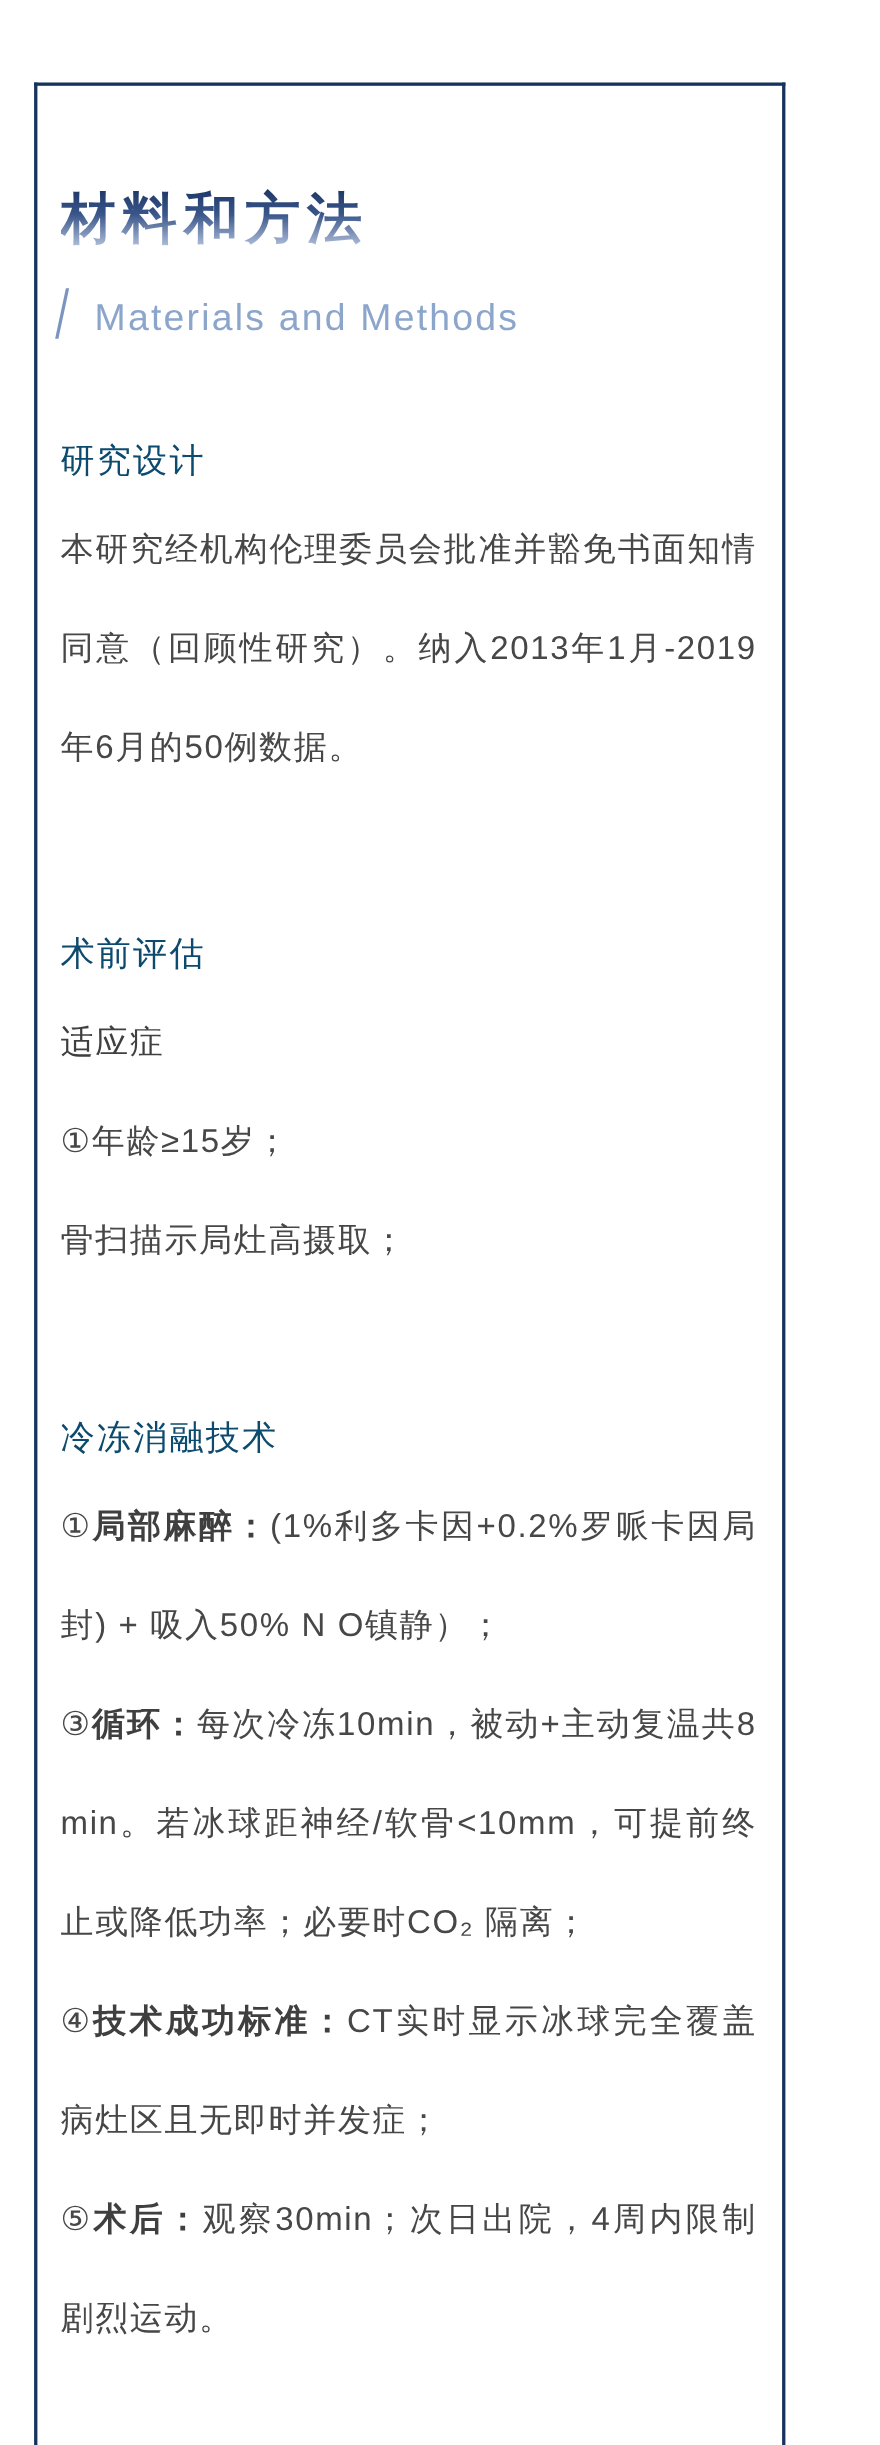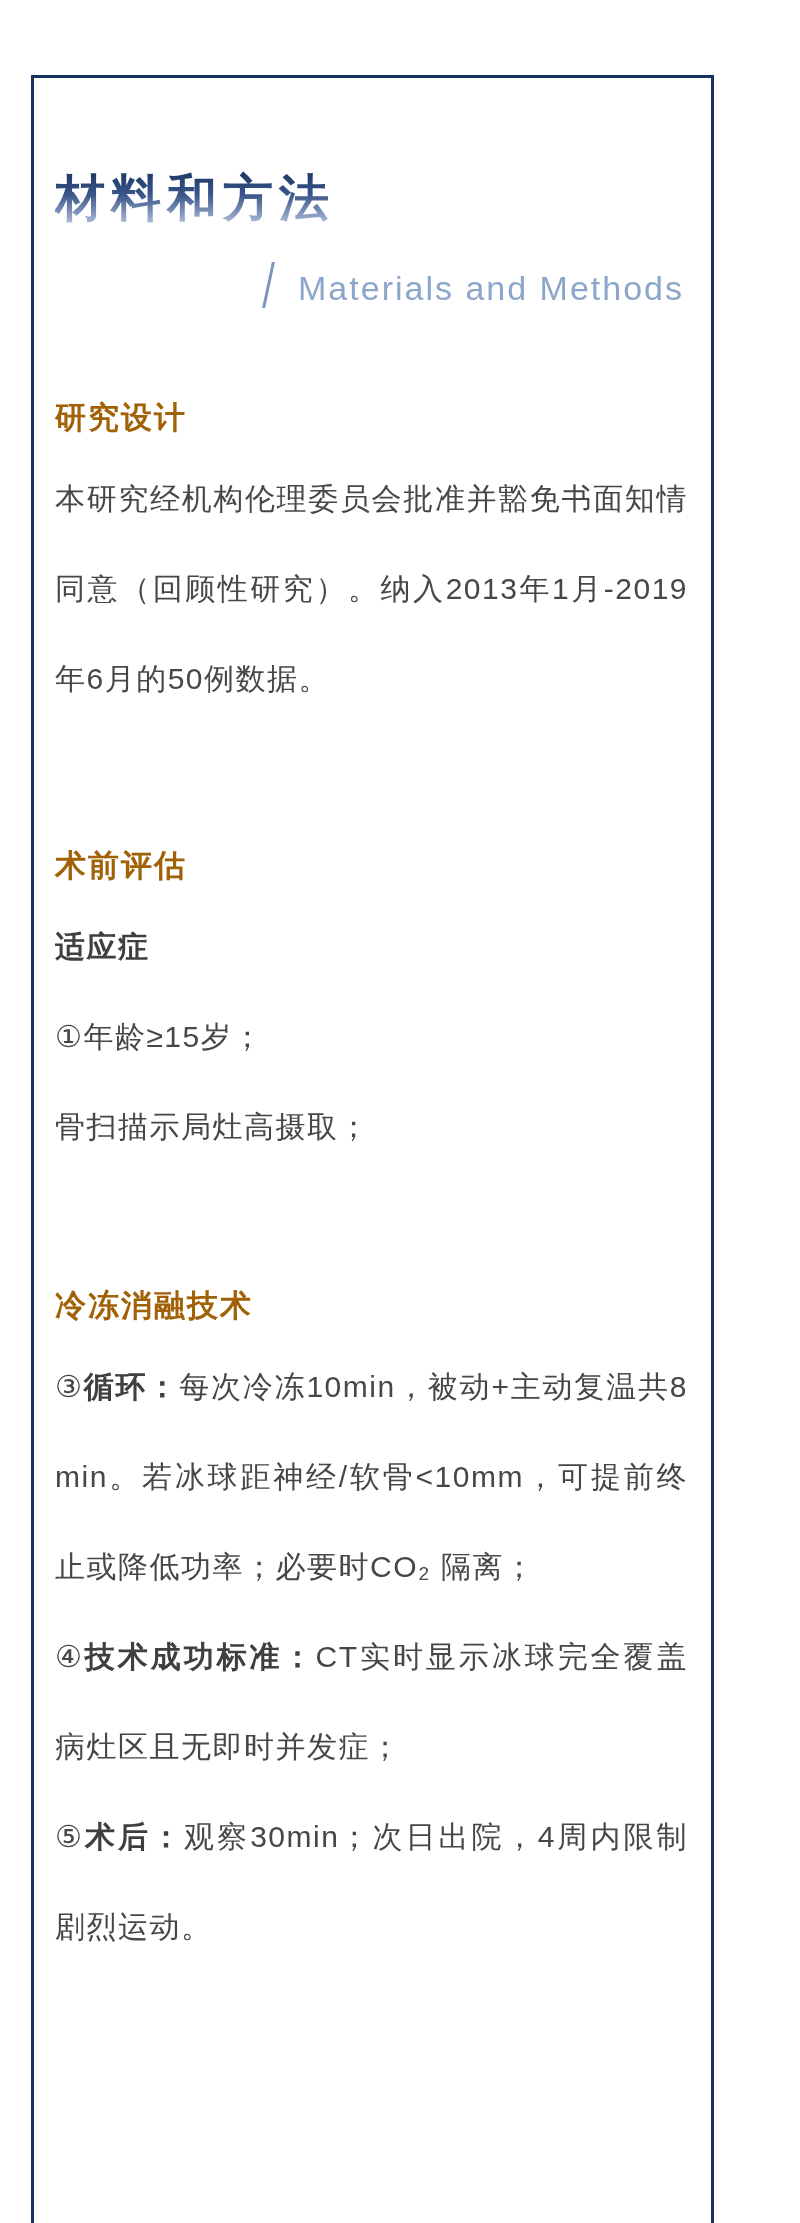--- a/index.html
+++ b/index.html
@@ -35,21 +35,21 @@
   @supports (-webkit-background-clip: text) {
     .title {
       background: linear-gradient(180deg, #1d3765 6%, #3a568a 45%, #b6c4de 96%);
       -webkit-background-clip: text;
       background-clip: text;
       color: transparent;
     }
   }
   .subtitle {
     margin-top: 34px;
-    text-align: right;
+    text-align: left;
     padding-right: 4px;
     line-height: 50px;
     white-space: nowrap;
   }
   .slash {
     display: inline-block;
     width: 3px;
     height: 46px;
     background: #7b95c0;
     transform: skewX(-12deg);
@@ -58,38 +58,38 @@
   }
   .subtitle-text {
     font-size: 34px;
     color: #8ca6cb;
     letter-spacing: 2px;
   }
   section h2 {
     margin: 0 0 14px 0;
     font-size: 31px;
     line-height: 44px;
-    color: #a16207;
+    color: #0c4a6e;
     letter-spacing: 2px;
-    font-weight: 700;
+    font-weight: 400;
   }
   .sec-1 { margin-top: 76px; }
   .sec-2 { margin-top: 120px; }
   .sec-3 { margin-top: 112px; }
   .body-block {
     font-size: 30px;
     line-height: 90px;
     color: #474747;
     letter-spacing: 1.5px;
     text-align: justify;
     word-break: break-all;
   }
   .body-block p { margin: 0; }
   .subhead {
-    font-weight: 700;
+    font-weight: 400;
     color: #3f3f3f;
   }
   .lead {
     font-weight: 700;
     color: #3f3f3f;
   }
 </style>
 </head>
 <body>
 
@@ -113,19 +113,20 @@
     <div class="body-block">
       <p class="subhead">适应症</p>
       <p>①年龄≥15岁；</p>
       <p>骨扫描示局灶高摄取；</p>
     </div>
   </section>
 
   <section class="sec-3">
     <h2>冷冻消融技术</h2>
     <div class="body-block">
+      <p><span>①</span><span class="lead">局部麻醉：</span><span>(1%利多卡因+0.2%罗哌卡因局封) + 吸入50% N O镇静）；</span></p>
       <p><span>③</span><span class="lead">循环：</span><span>每次冷冻10min，被动+主动复温共8min。若冰球距神经/软骨&lt;10mm，可提前终止或降低功率；必要时CO₂ 隔离；</span></p>
       <p><span>④</span><span class="lead">技术成功标准：</span><span>CT实时显示冰球完全覆盖病灶区且无即时并发症；</span></p>
       <p><span>⑤</span><span class="lead">术后：</span><span>观察30min；次日出院，4周内限制剧烈运动。</span></p>
     </div>
   </section>
 
 </div>
 
 </body></html>

